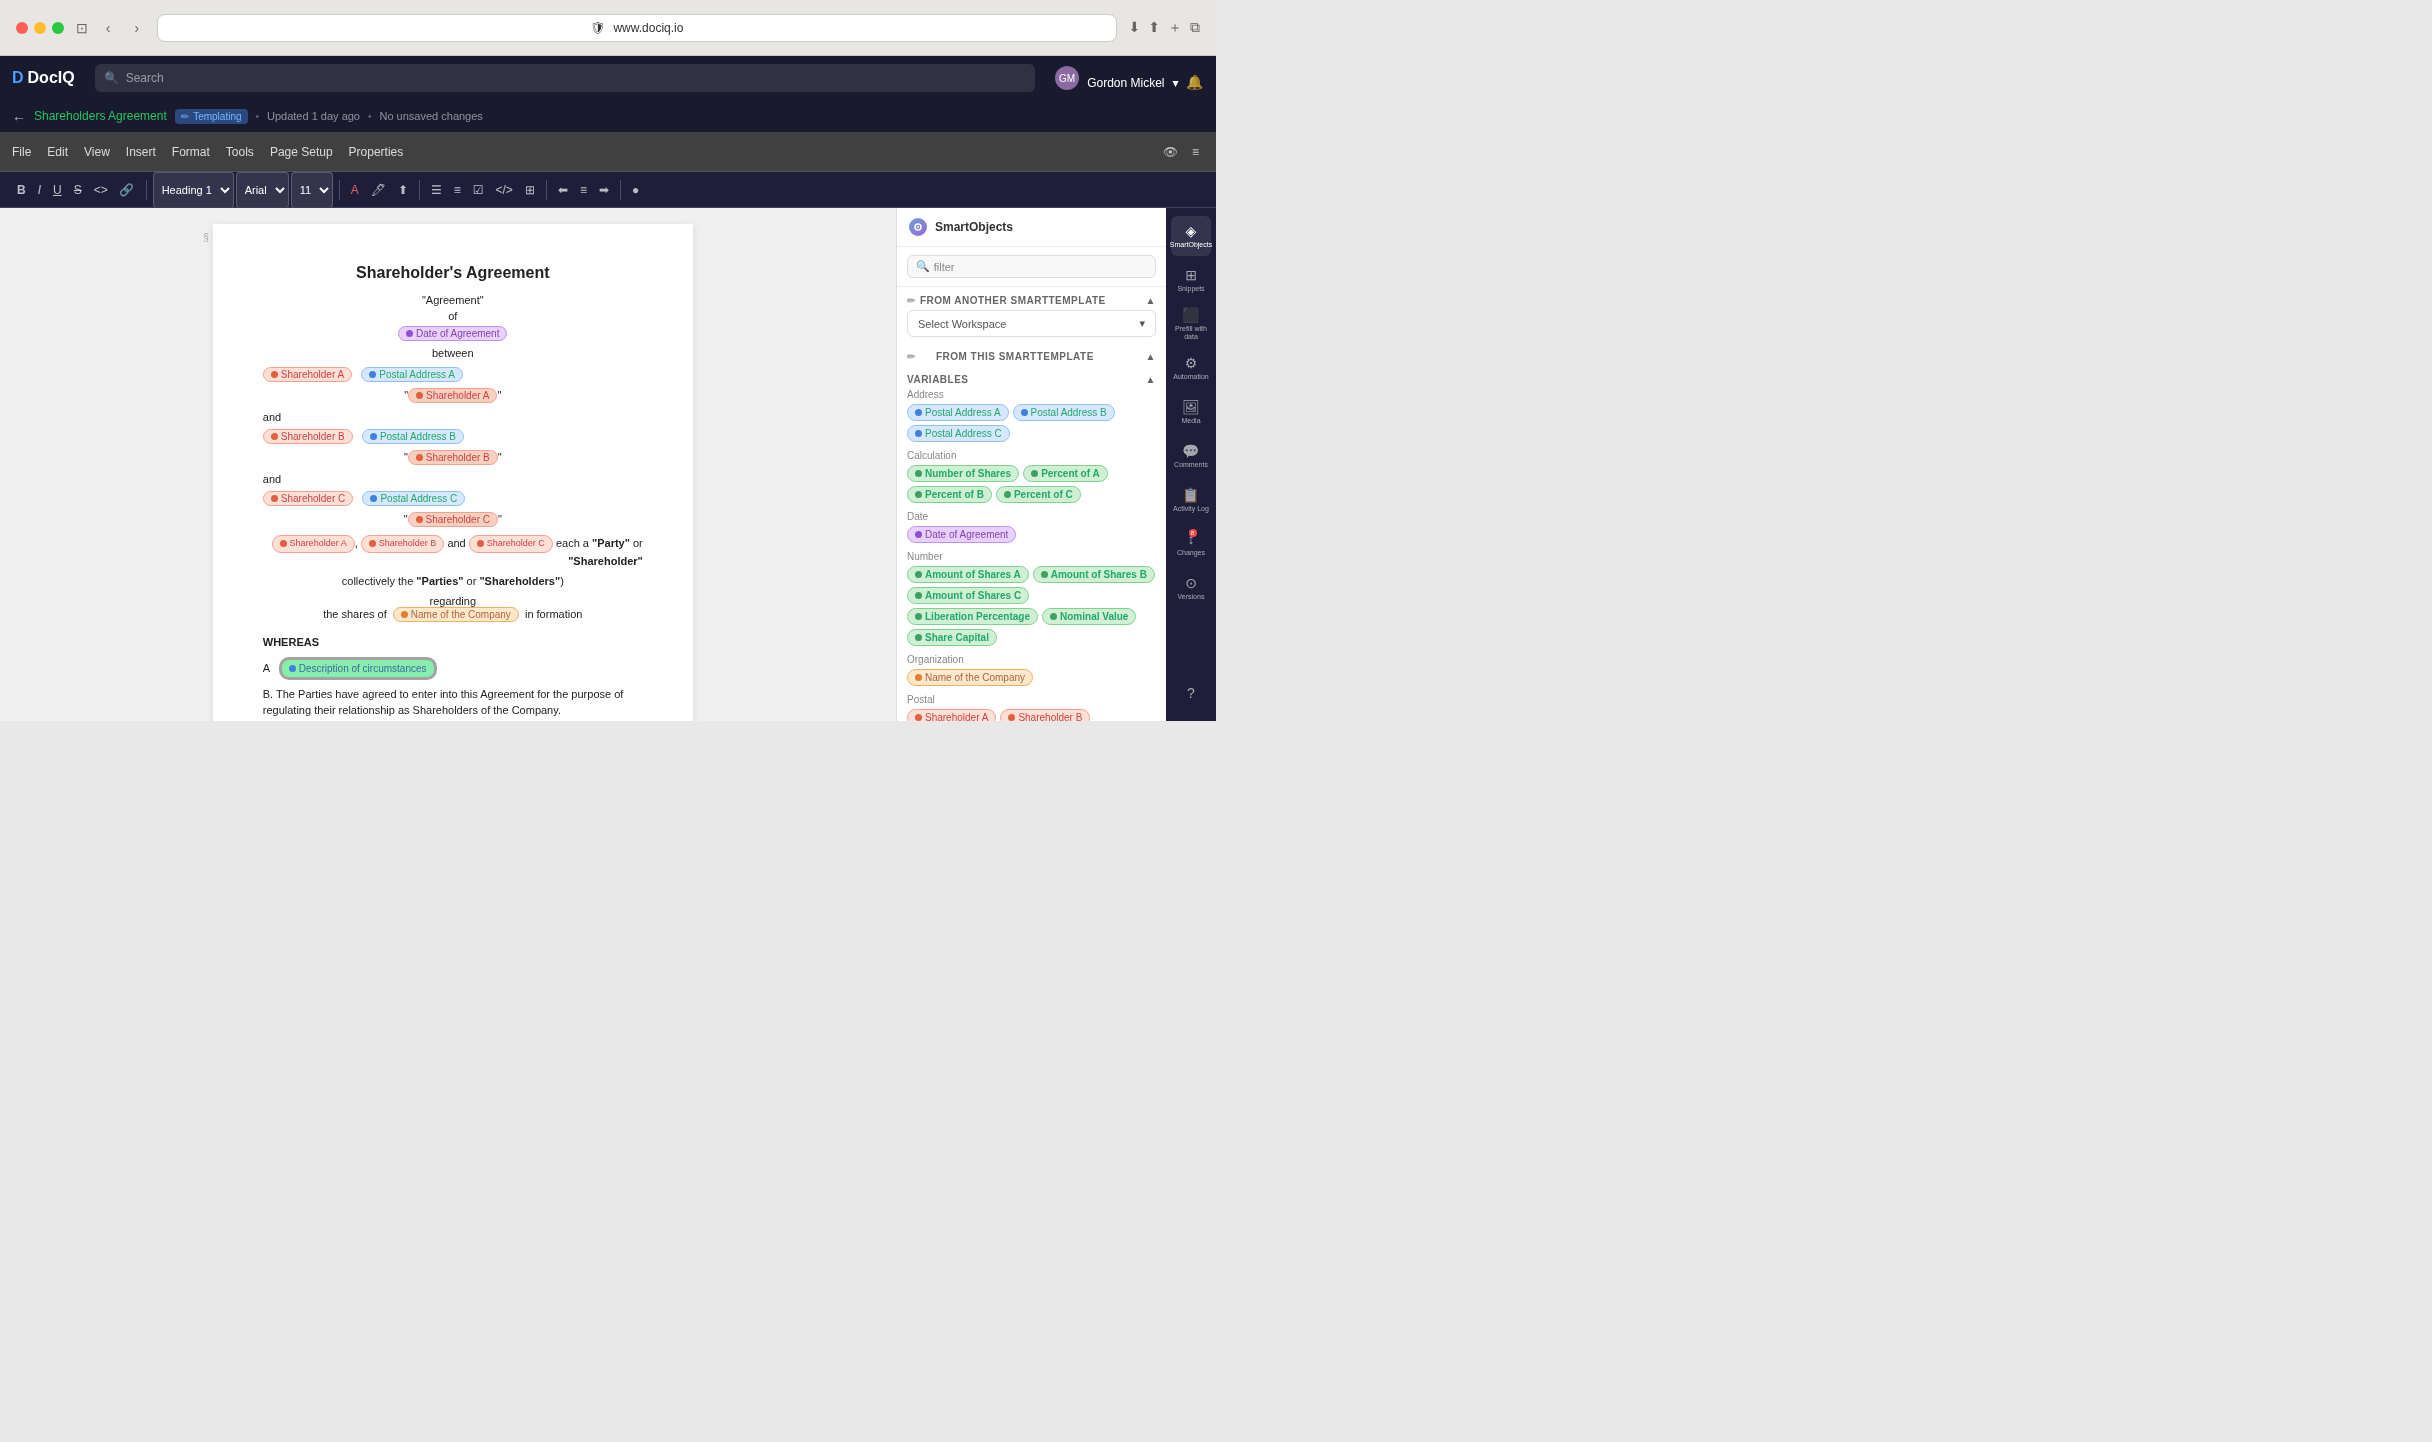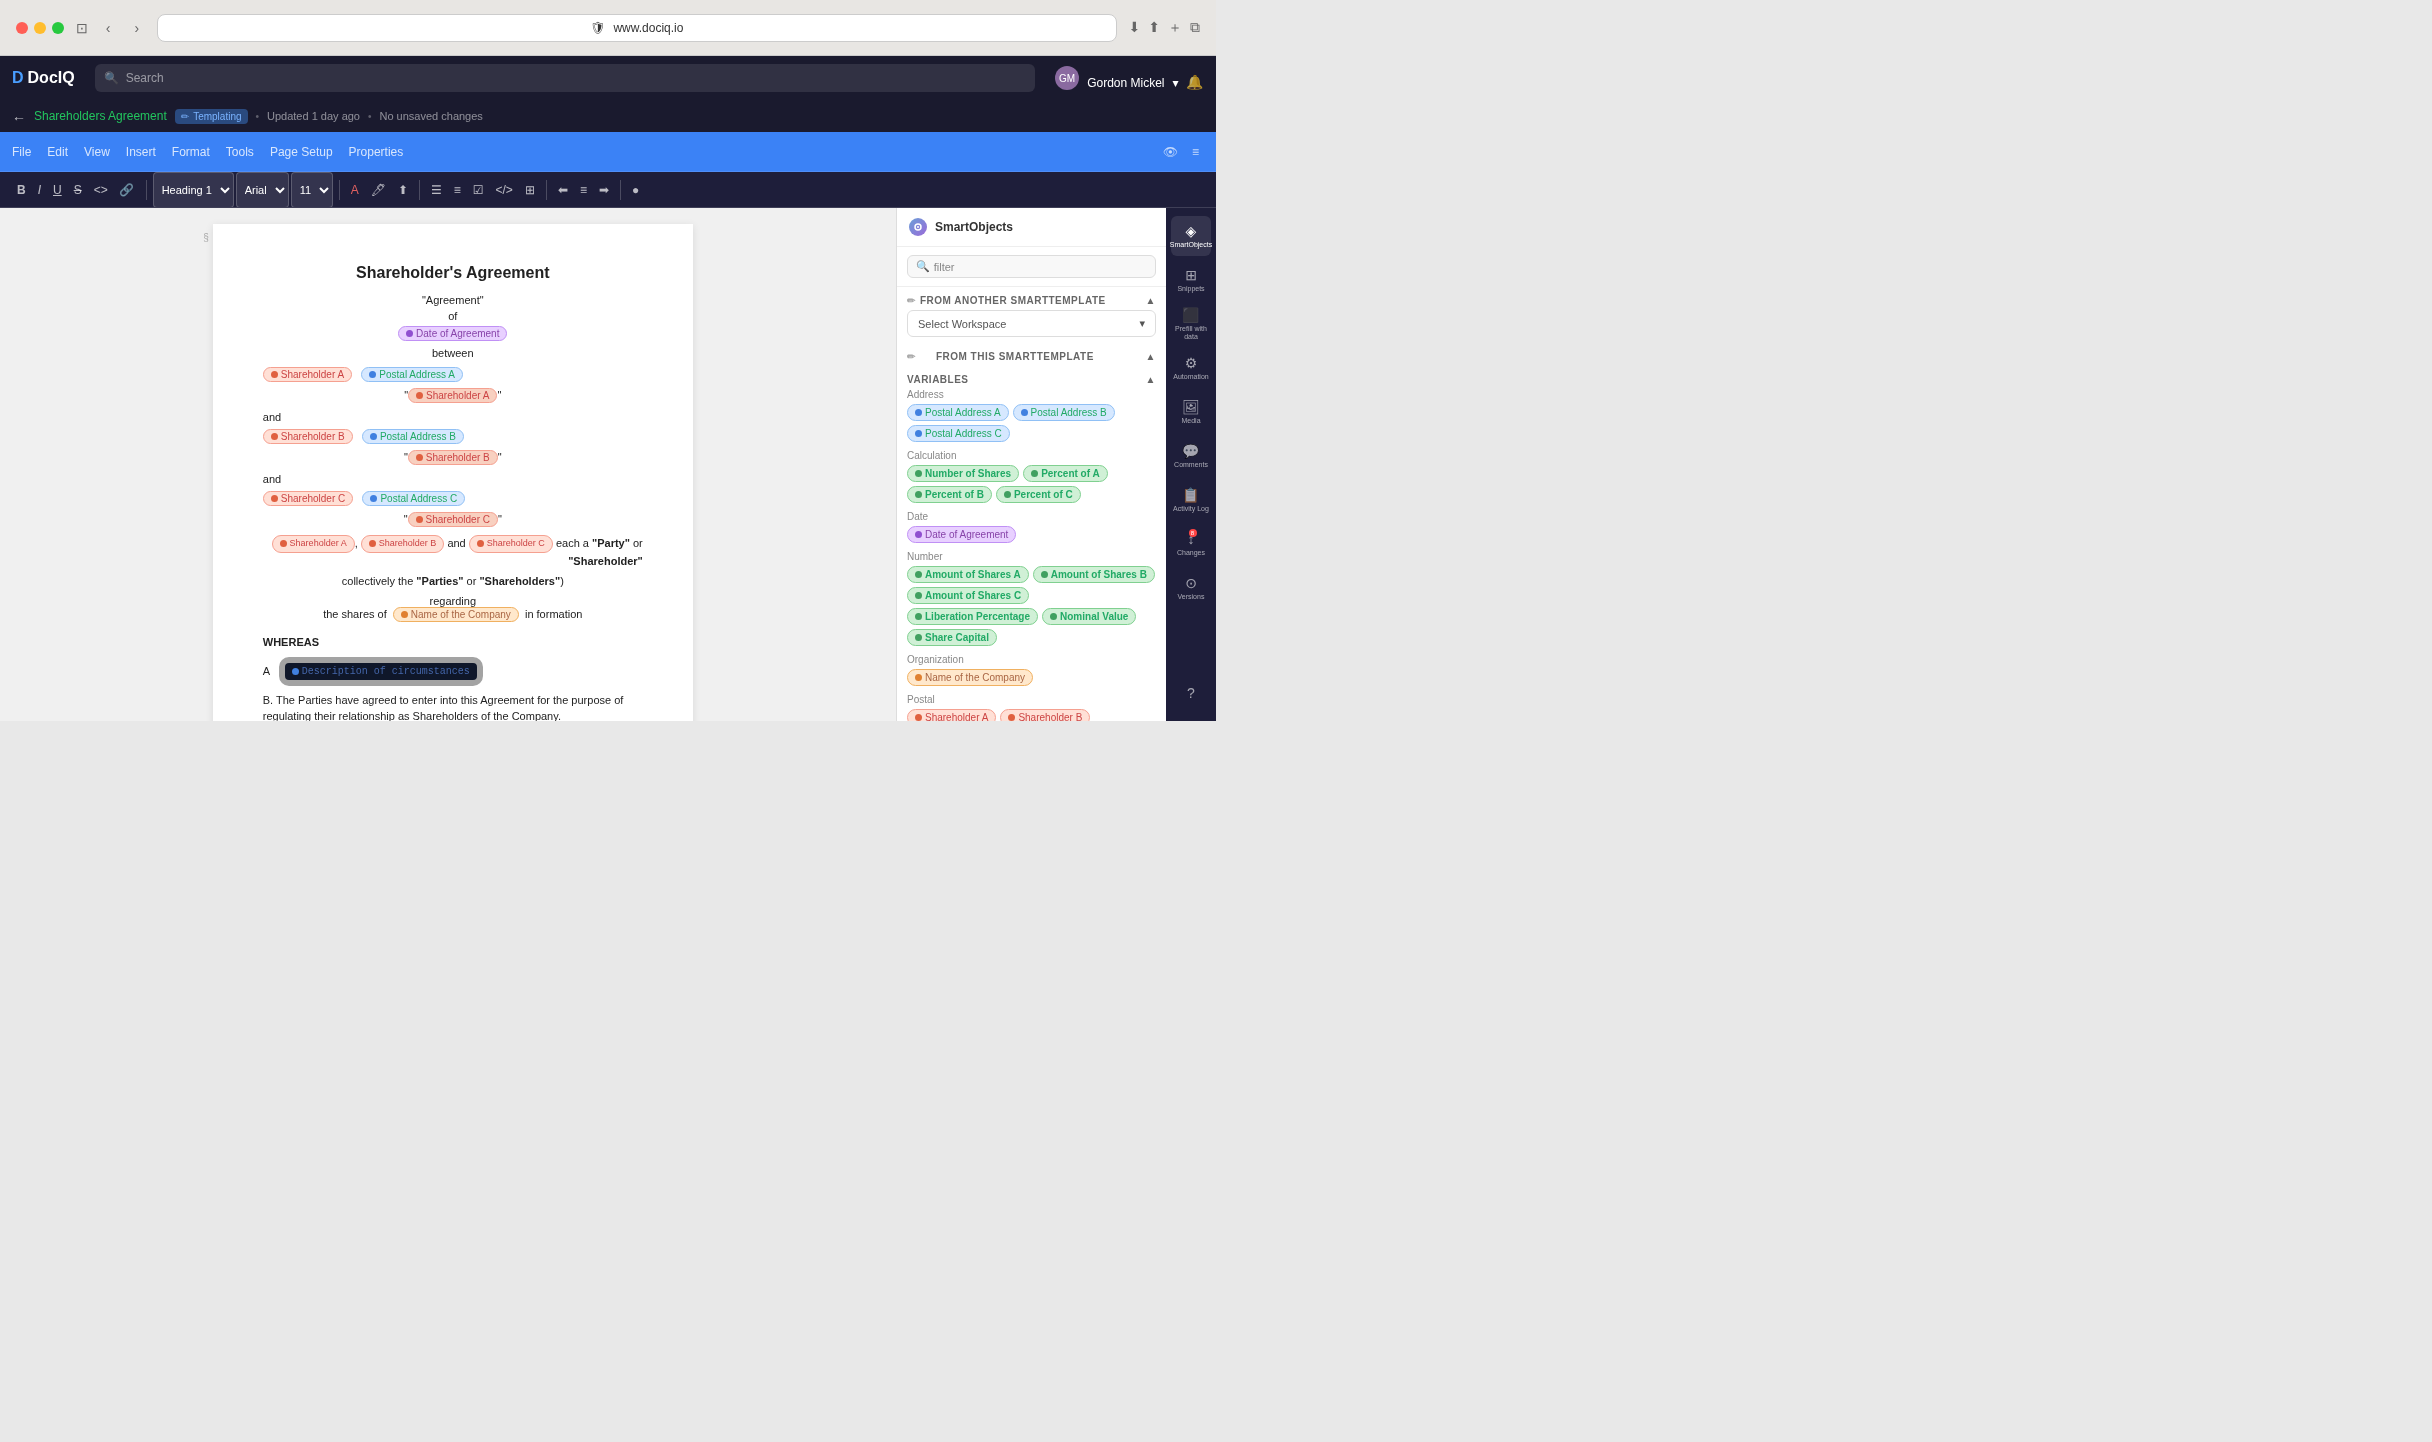--- a/index.html
+++ b/index.html
@@ -37,21 +37,21 @@
     .logo { color: white; font-weight: bold; font-size: 16px; display: flex; align-items: center; gap: 4px; }
     .search-bar { flex: 1; background: rgba(255,255,255,0.1); border: none; border-radius: 6px; height: 28px; color: white; padding: 0 10px; font-size: 12px; display: flex; align-items: center; gap: 6px; color: rgba(255,255,255,0.5); margin: 0 12px; }
     .user-area { display: flex; align-items: flex-end; gap: 8px; color: white; font-size: 12px; margin-left: auto; }
     .avatar { width: 24px; height: 24px; border-radius: 50%; background: #8a6aa0; display: flex; align-items: center; justify-content: center; color: white; font-size: 10px; }
     .bell-icon { color: rgba(255,255,255,0.7); font-size: 14px; }
     .back-btn { color: rgba(255,255,255,0.7); font-size: 14px; background: none; border: none; cursor: pointer; }
     .doc-badge { background: #2a4a7f; color: #7ab3ff; font-size: 10px; padding: 2px 6px; border-radius: 4px; display: flex; align-items: center; gap: 4px; }
 
     
     .toolbar {
-      background: #3b82f6;
+      background: #404040;
       height: 40px;
       display: flex;
       align-items: center;
       padding: 0 12px;
       gap: 4px;
       border-bottom: 1px solid rgba(255,255,255,0.1);
     }
     .toolbar-menu { display: flex; gap: 16px; margin-right: 8px; }
     .toolbar-menu-item { color: rgba(255,255,255,0.8); font-size: 12px; cursor: pointer; }
     .toolbar-separator { width: 1px; height: 20px; background: rgba(255,255,255,0.2); margin: 0 4px; }
@@ -103,21 +103,21 @@
     .doc-center { text-align: center; margin-bottom: 4px; }
     .doc-para { margin-bottom: 6px; line-height: 1.5; }
 
     
     .tag { display: inline-flex; align-items: center; gap: 3px; border-radius: 10px; padding: 1px 7px; font-size: 10px; font-weight: 500; white-space: nowrap; }
     .tag-person { background: #ffe0d6; color: #c44; border: 1px solid #f5a090; }
     .tag-address { background: #d6e8ff; color: #2a6; border: 1px solid #90c0f5; }
     .tag-date { background: #e8d0ff; color: #84a; border: 1px solid #c090f5; }
     .tag-calc { background: #d0f0d6; color: #2a6; border: 1px solid #80d090; font-weight: bold; }
     .tag-org { background: #ffe8cc; color: #a64; border: 1px solid #f0b060; }
-    .tag-text { background: #0f172a; color: #46a; border: 6px solid #a3a3a3; font-family: Liberation Mono, monospace; }
+    .tag-text { background: #86efac; color: #46a; border: 3px solid #a3a3a3; }
     .tag-dot { width: 7px; height: 7px; border-radius: 50%; }
     .dot-person { background: #e06040; }
     .dot-address { background: #4080e0; }
     .dot-date { background: #9050d0; }
     .dot-calc { background: #40a060; }
     .dot-org { background: #e08030; }
 
     
     .right-sidebar {
       width: 270px;

